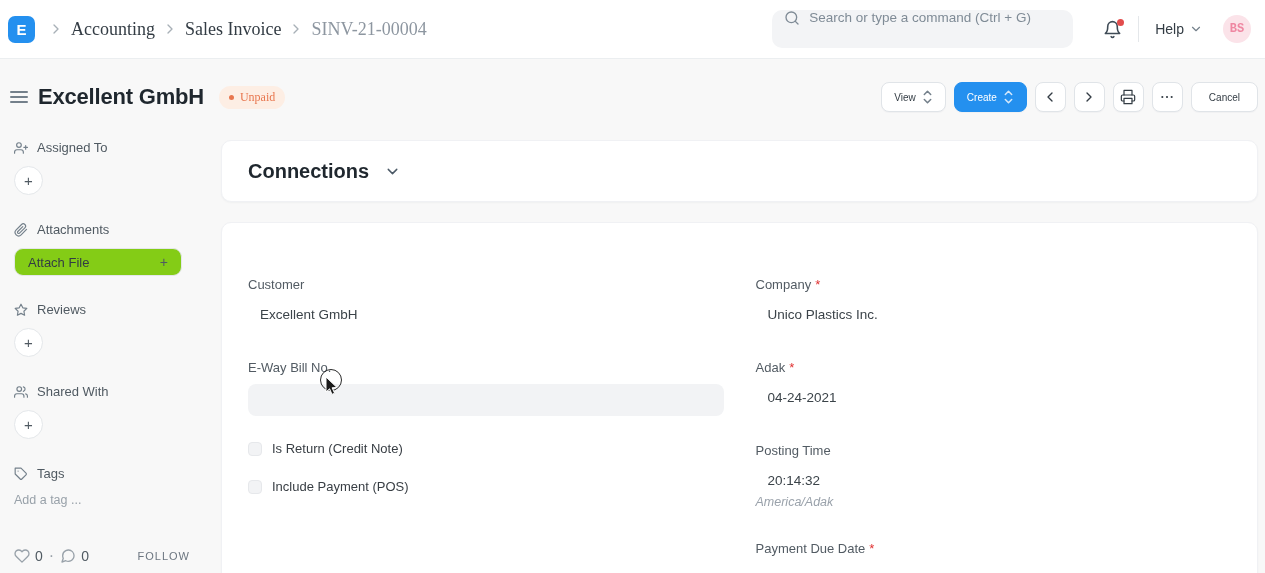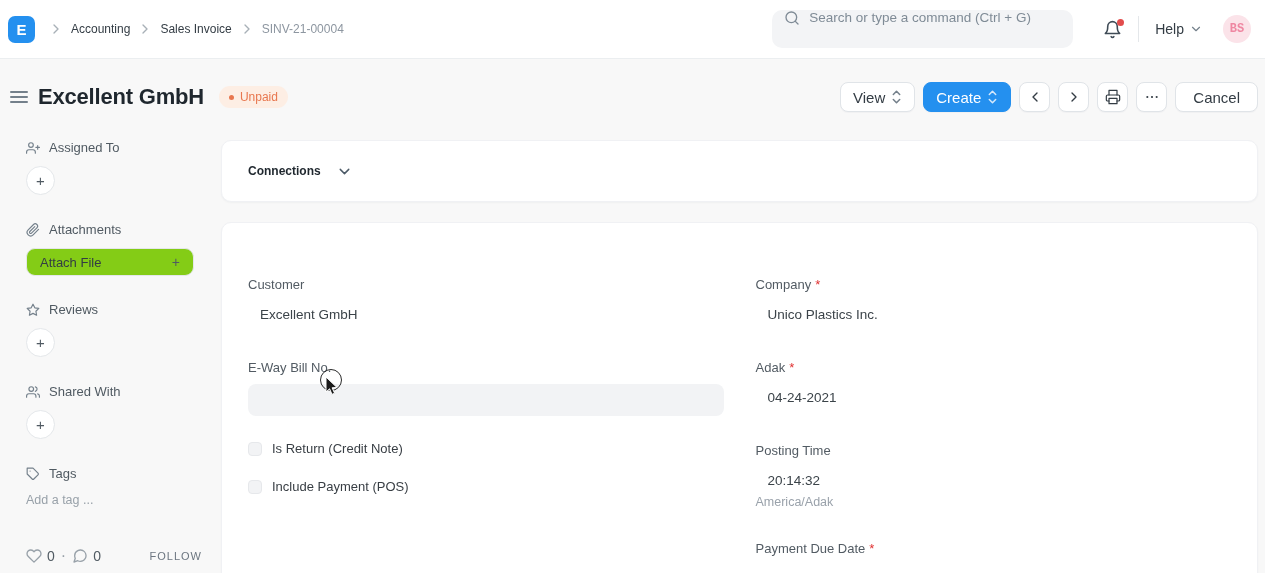--- a/index.html
+++ b/index.html
@@ -4,77 +4,77 @@
 <style>
   * { margin:0; padding:0; box-sizing:border-box; }
   html,body { width:1265px; height:573px; overflow:hidden; }
   body { font-family:"Liberation Sans", sans-serif; background:#f8f8f8; position:relative; color:#1f272e; }
 
   
   .navbar { position:absolute; top:0; left:0; right:0; height:59px; background:#fff; border-bottom:1px solid #ebeef0; display:flex; align-items:center; padding:0 14px 0 8px; z-index:5; }
   .logo { width:27px; height:27px; border-radius:7px; background:#2490ef; color:#fff; font-weight:bold; font-size:15px; display:flex; align-items:center; justify-content:center; cursor:pointer; }
   .crumbs { display:flex; align-items:center; margin-left:6px; }
   .crumb-sep { color:#a8b0b7; display:flex; align-items:center; margin:0 7px; }
-  .crumb { font-size:12px; color:#333c44; cursor:pointer; }
+  .crumb { font-size:18px; color:#333c44; cursor:pointer;font-family:Liberation Serif, serif; }
   .crumb.muted { color:#8d96a0; cursor:default; }
   .nav-spacer { flex:1; }
   .searchbar { width:301px; height:38px; background:#f3f4f6; border-radius:10px; display:flex; align-items:flex-start; padding:0 12px; gap:9px; color:#7f8b96; }
   .searchbar input { border:none; outline:none; background:transparent; font-size:13.5px; color:#4c5a67; width:100%; font-family:inherit; }
   .searchbar input::placeholder { color:#7f8b96; }
   .nav-right { display:flex; align-items:center; margin-left:30px; }
   .bell-wrap { position:relative; cursor:pointer; color:#3f4b56; display:flex; }
   .bell-dot { position:absolute; top:-1px; right:-2px; width:7px; height:7px; border-radius:50%; background:#e24c4c; }
   .nav-divider { width:1px; height:26px; background:#e4e7ea; margin:0 16px; }
   .help { display:flex; align-items:center; gap:5px; font-size:14px; color:#333c44; cursor:pointer; }
   .avatar { width:28px; height:28px; border-radius:50%; background:#fbe3e9; color:#ef87a2; font-size:12px; font-weight:bold; display:flex; align-items:center; justify-content:center; margin-left:20px; cursor:pointer;font-family:Liberation Mono, monospace; }
 
   
   .page-head { position:absolute; top:81px; left:10px; right:7px; height:32px; display:flex; align-items:center; }
   .hamburger { width:18px; display:flex; flex-direction:column; gap:3px; cursor:pointer; padding:2px 0; }
   .hamburger span { display:block; height:2px; border-radius:2px; background:#74808b; }
   .page-title { margin-left:10px; font-size:22px; font-weight:700; letter-spacing:-0.2px; color:#1f272e; }
-  .status-badge { margin-left:15px; display:flex; align-items:center; gap:6px; background:#fdeee4; border-radius:999px; padding:4px 10px; font-size:12px; color:#e8774f; }
+  .status-badge { margin-left:15px; display:flex; align-items:center; gap:6px; background:#fdeee4; border-radius:999px; padding:4px 10px; font-size:12px; color:#e8774f;font-family:Liberation Serif, serif; }
   .status-dot { width:5px; height:5px; border-radius:50%; background:#e8774f; }
   .head-actions { margin-left:auto; display:flex; align-items:center; gap:8px; }
-  .btn { height:30px; border-radius:8px; background:#fff; border:1px solid #e0e4e8; color:#333c44; font-size:15px; font-family:inherit; display:flex; align-items:center; justify-content:center; gap:6px; padding:0 12px; cursor:pointer; box-shadow:0 1px 1px rgba(25,39,52,0.03); }
+  .btn { height:30px; border-radius:8px; background:#fff; border:1px solid #e0e4e8; color:#333c44; font-size:10px; font-family:inherit; display:flex; align-items:center; justify-content:center; gap:6px; padding:0 12px; cursor:pointer; box-shadow:0 1px 1px rgba(25,39,52,0.03); }
   .btn-icon { width:31px; padding:0; }
   .btn-primary { background:#2490ef; border-color:#2490ef; color:#fff; }
   .btn-cancel { padding:0 17px; }
 
   
-  .sidebar { position:absolute; top:140px; left:26px; width:190px; bottom:0; }
+  .sidebar { position:absolute; top:140px; left:14px; width:190px; bottom:0; }
   .sb-label { display:flex; align-items:center; gap:9px; font-size:13px; color:#505a62; }
   .sb-label .ic { display:flex; color:#74808b; }
   .plus-circle { width:29px; height:29px; border-radius:50%; background:#fff; border:1px solid #e4e7ea; color:#505a62; font-size:15px; display:flex; align-items:center; justify-content:center; cursor:pointer; margin:11px 0 27px 0; }
   .attach-btn { width:168px; height:28px; margin:11px 0 26px 0; border:1px solid #e4e7ea; border-radius:9px; background:#84cc16; display:flex; align-items:center; justify-content:space-between; padding:0 13px; font-size:13px; color:#333c44; cursor:pointer; }
   .attach-plus { color:#505a62; font-size:14px; }
   .add-tag { margin-top:12px; font-size:12.5px; color:#98a1a9; cursor:pointer; }
   .sb-bottom { position:absolute; bottom:8px; left:0; right:14px; display:flex; align-items:center; gap:6px; color:#74808b; }
   .sb-count { font-size:14px; color:#505a62; }
   .sb-dot-sep { color:#98a1a9; }
   .follow { margin-left:auto; font-size:11px; letter-spacing:1px; color:#6c7680; cursor:pointer; }
   .likeish { display:flex; align-items:center; gap:5px; cursor:pointer; }
 
   
   .main { position:absolute; left:221px; top:140px; right:7px; bottom:-40px; }
   .card { background:#fff; border:1px solid #f0f1f4; border-radius:10px; box-shadow:0 1px 2px rgba(25,39,52,0.04); }
   .card-connections { height:62px; display:flex; align-items:center; padding:0 26px; margin-bottom:20px; cursor:pointer; }
-  .conn-title { font-size:12px; font-weight:700; color:#1f272e; }
+  .conn-title { font-size:20px; font-weight:700; color:#1f272e; }
   .conn-chevron { margin-left:15px; color:#4c5a67; display:flex; }
   .card-fields { padding:22px 26px 40px; min-height:390px; display:grid; grid-template-columns:1fr 1fr; column-gap:32px; align-content:start; }
   .col { min-width:0; }
   .field { margin-bottom:25px;margin-top:32px; }
   .field-label { font-size:13px; color:#525b63; margin-bottom:9px; display:flex; gap:4px; }
   .req { color:#e03131; }
   .field-value { font-size:13.5px; color:#3b4349; padding:6px 0 6px 12px; min-height:18px; }
   .text-input { width:100%; height:32px; background:#f2f3f5; border:none; border-radius:8px; outline:none; padding:0 12px; font-size:13.5px; font-family:inherit; color:#3b4349; }
   .checkbox-row { display:flex; align-items:center; gap:10px; margin-bottom:23px; cursor:pointer; }
   .checkbox { width:14px; height:14px; border-radius:4px; background:#f2f3f5; border:1px solid #e6e8eb; flex:0 0 auto; }
   .cb-label { font-size:13px; color:#383e44; }
-  .timezone { font-size:12.5px; color:#9aa2ab; margin:-12px 0 23px 0; }
+  .timezone { font-size:12.5px; color:#9aa2ab; margin:-12px 0 23px 0;font-style:italic; }
 
   
   .click-circle { position:absolute; left:320px; top:369px; width:22px; height:22px; border:1.5px solid #2b2b2b; border-radius:50%; background:transparent; pointer-events:none; z-index:20; }
   .cursor { position:absolute; left:325px; top:377px; pointer-events:none; z-index:21; }
 
   svg { display:block; }
 </style>
 </head>
 <body>
 

